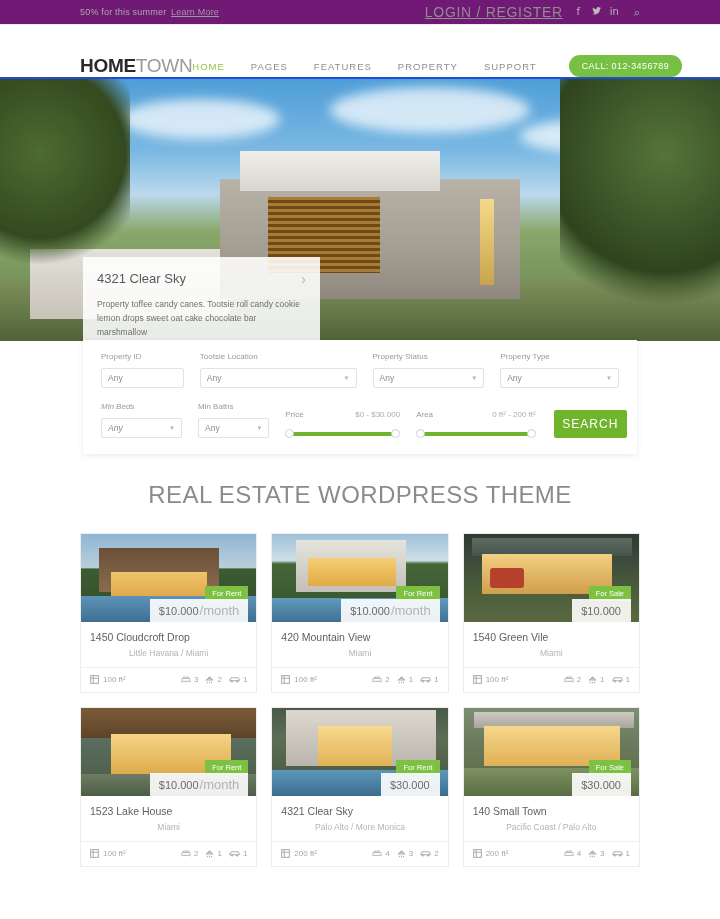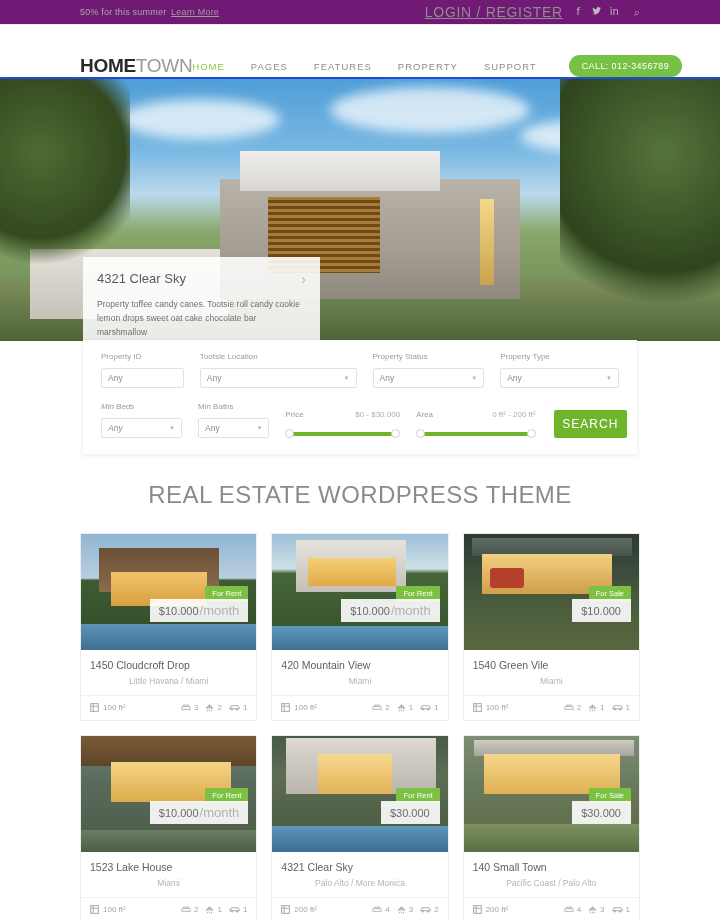--- a/index.html
+++ b/index.html
@@ -137,21 +137,21 @@
   }
   .sec-title {
     font-size: 24px; color: #8b8b8b; letter-spacing: .4px; font-weight: normal;
   }
 
   
   .grid {
     margin: 24px 80px 0 80px; display: grid; grid-template-columns: repeat(3, 1fr); gap: 14px;
   }
   .card { background: #fff; border: 1px solid #ededed; }
-  .card-img { position: relative; height: 116px; overflow: hidden; }
+  .card-img { position: relative; height: 88px; overflow: hidden; }
   .badge {
     position: absolute; right: 8px; top: 52px; color: #fff; font-size: 7.5px;
     padding: 3px 7px; z-index: 3;
   }
   .badge.rent { background: #7cc142; }
   .badge.sale { background: #7cc142; }
   .pricetag {
     position: absolute; right: 8px; top: 65px; background: rgba(255,255,255,.9);
     padding: 4px 9px; font-size: 11px; color: #6b6b6b; z-index: 4; white-space: nowrap;
   }

